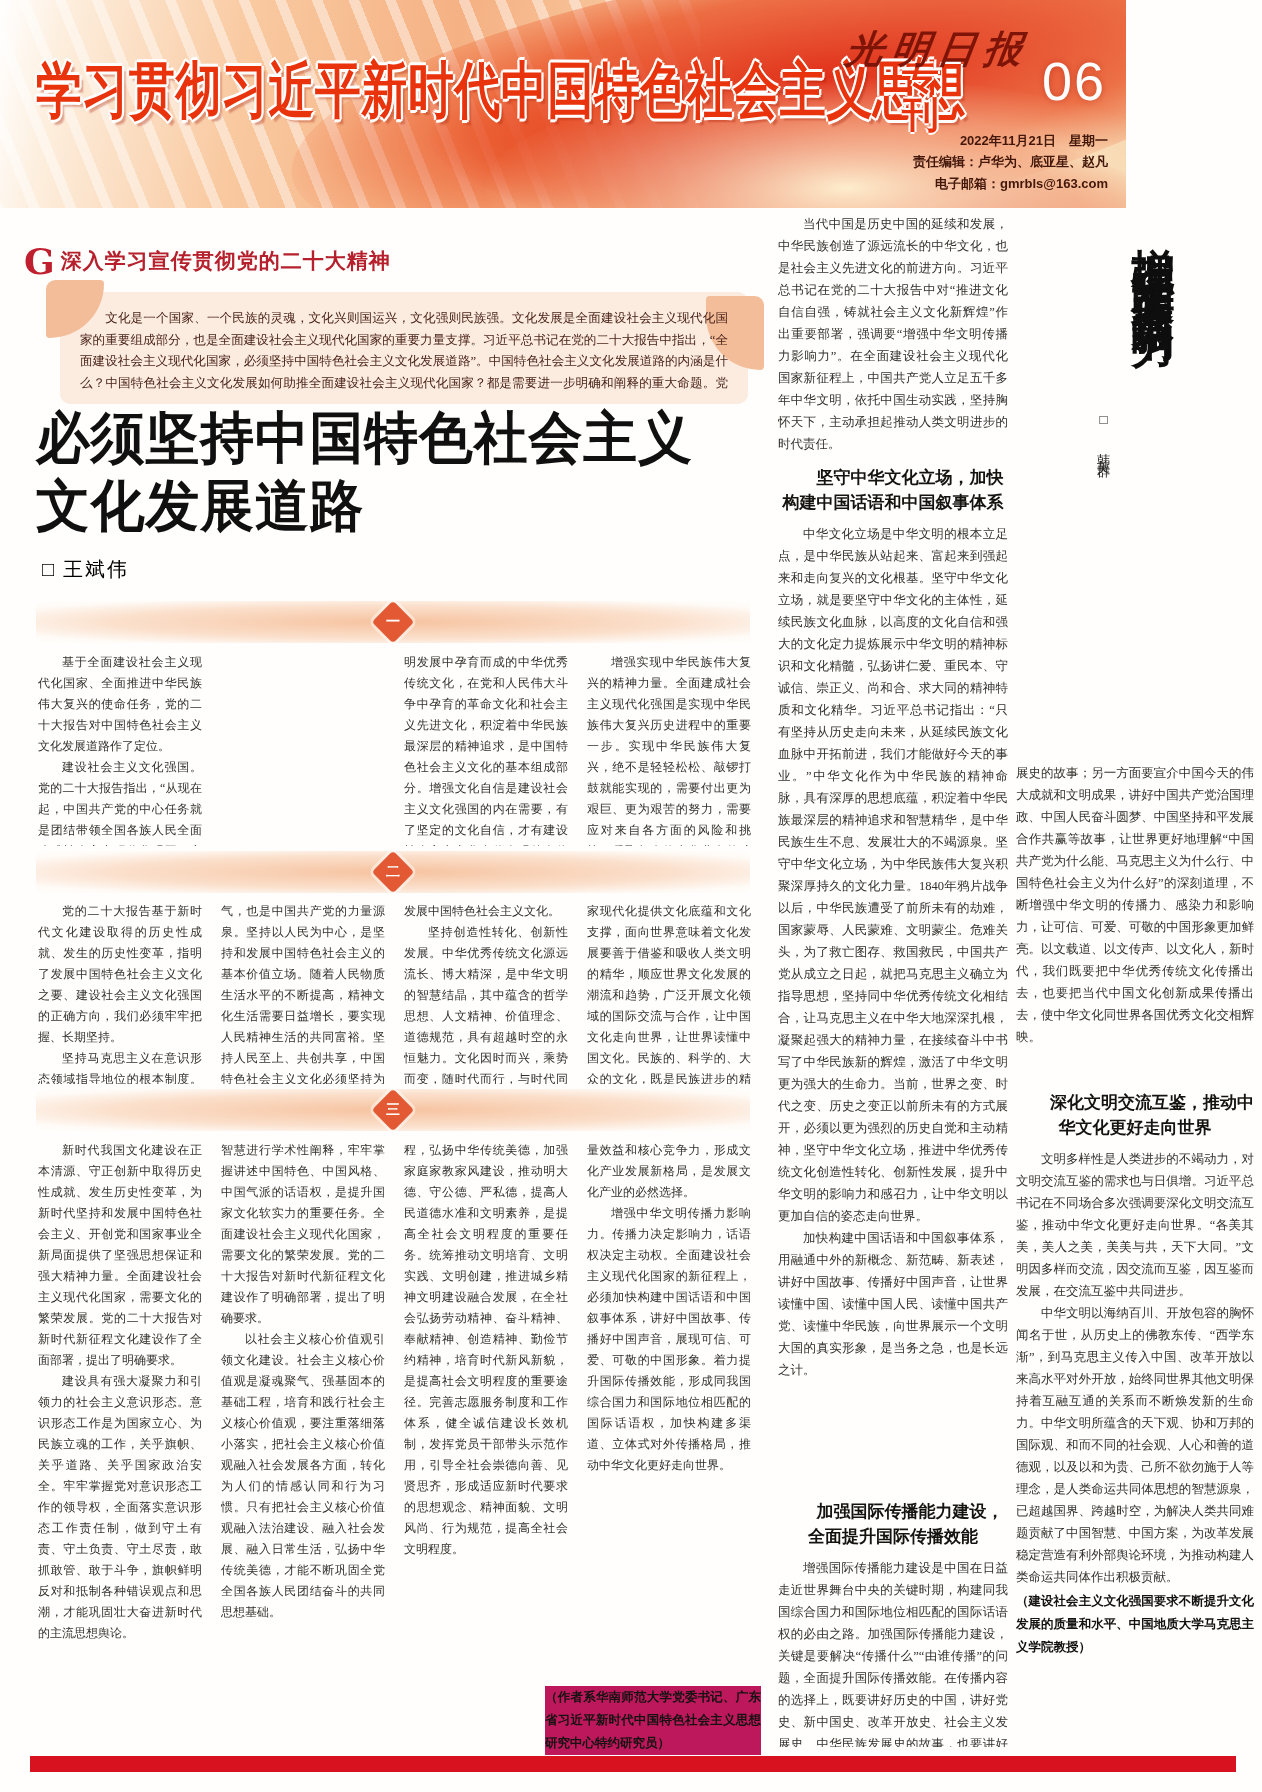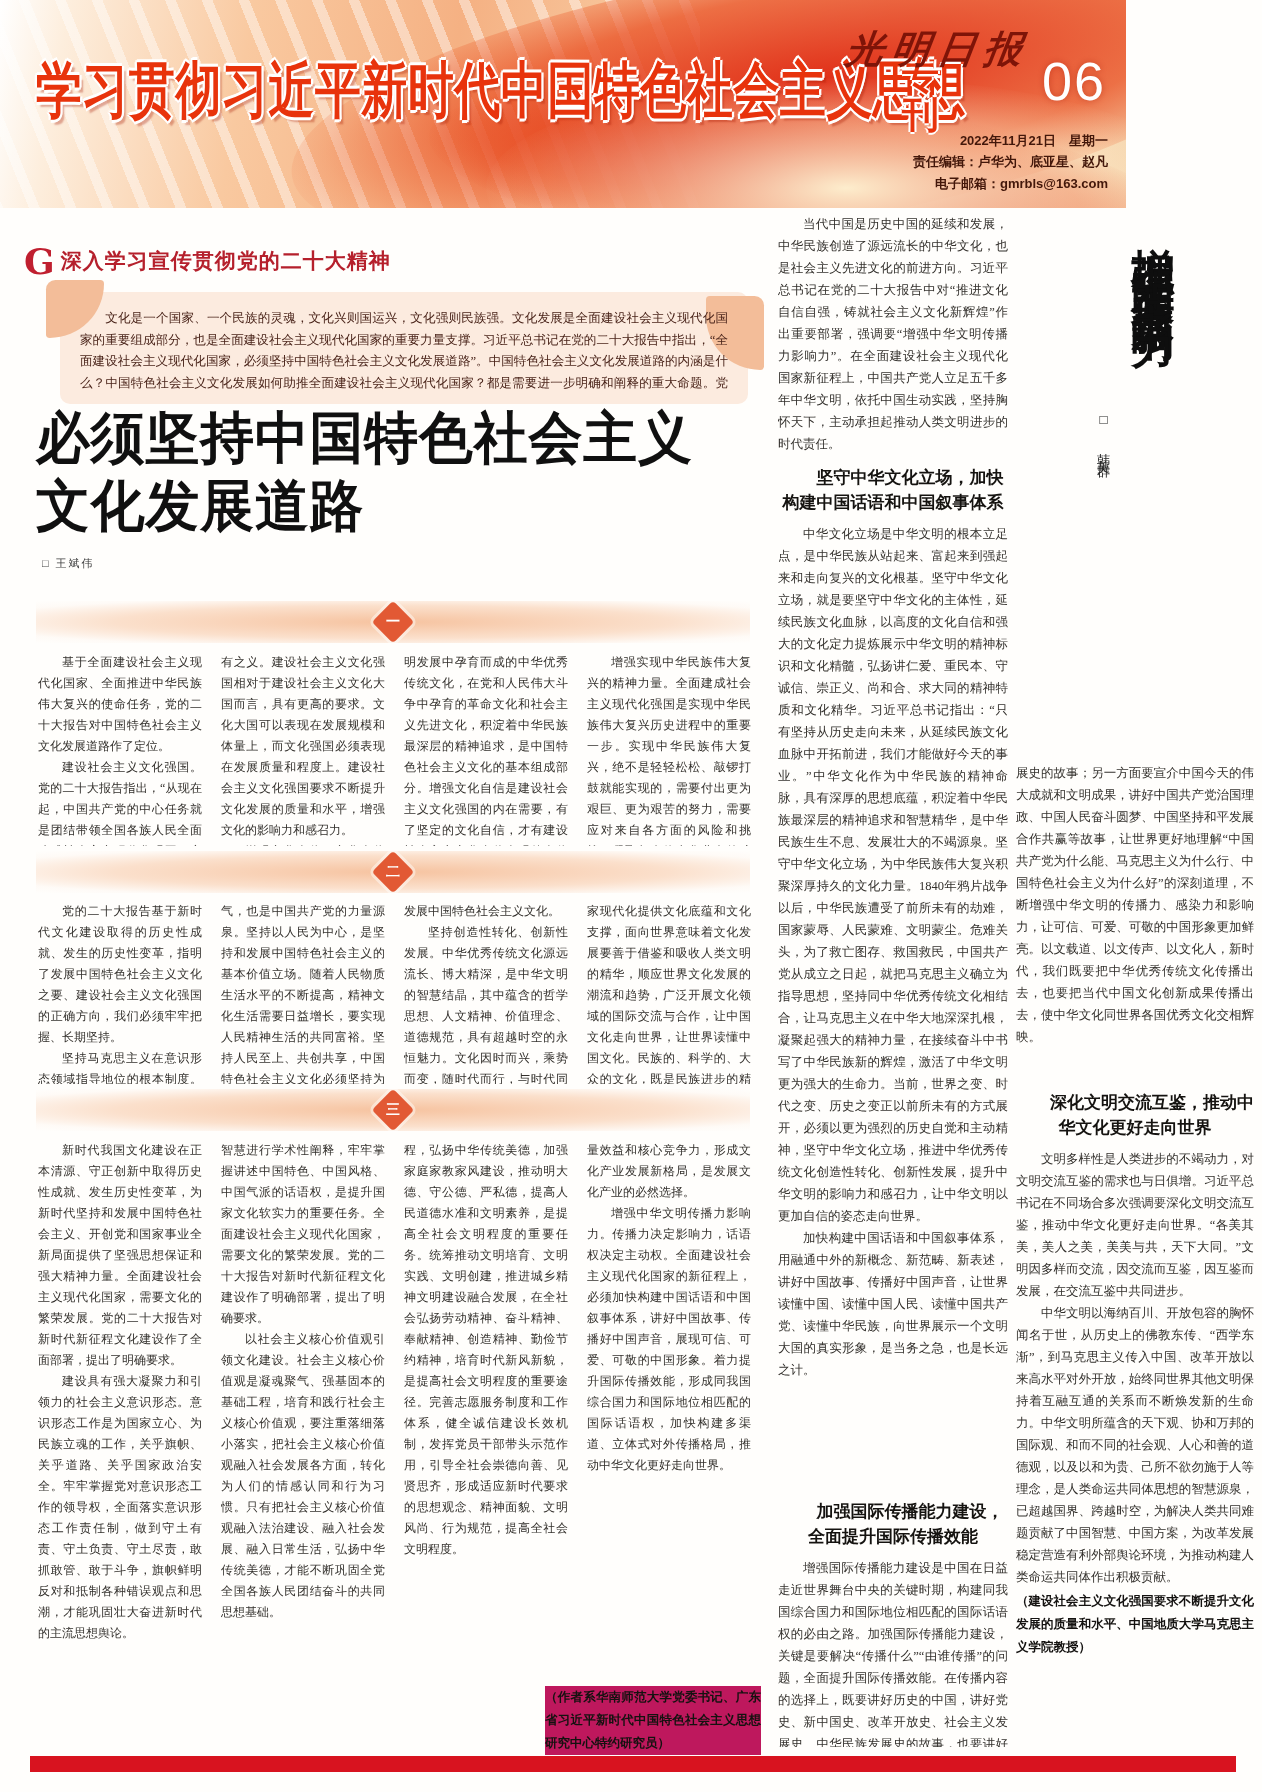--- a/index.html
+++ b/index.html
@@ -39,21 +39,21 @@
   .sumbox{position:absolute;left:60px;top:292px;width:648px;height:82px;background:#fcebdf;border-radius:10px;
     padding:16px 20px 14px 20px;z-index:2;}
   .sumbox::before{content:"";position:absolute;left:-14px;top:-12px;width:58px;height:58px;background:#f3bd99;
     border-radius:10px 4px 58px 4px;z-index:-1;}
   .sumbox::after{content:"";position:absolute;right:-16px;top:4px;width:58px;height:74px;background:#f3bd99;
     border-radius:4px 10px 4px 58px;z-index:-1;}
   .sumbox .inner{font-size:12.6px;line-height:21.5px;text-align:justify;text-indent:2em;color:#4a241a;height:100%;overflow:hidden;}
   
   .headline{position:absolute;left:36px;top:404px;font-weight:900;font-size:56px;line-height:68px;color:#101010;
     font-family:"Liberation Serif","DejaVu Serif",serif;letter-spacing:1px;transform:scaleX(.96);transform-origin:left top;white-space:nowrap;}
-  .byline{position:absolute;left:42px;top:556px;font-size:11px;color:#404040;letter-spacing:2px;}
+  .byline{position:absolute;left:42px;top:556px;font-size:20px;color:#000000;letter-spacing:2px;}
   
   .band{position:absolute;left:36px;width:714px;height:42px;
     background:radial-gradient(ellipse at 50% 50%,#f6c3a0 0%,#fbe0cc 55%,rgba(253,240,230,.25) 85%,rgba(255,255,255,0) 100%);}
   .diamond{position:absolute;left:50%;top:50%;width:30px;height:30px;margin:-15px 0 0 -15px;background:#e25934;
     transform:rotate(45deg);border-radius:4px;box-shadow:0 0 0 3px rgba(255,255,255,.45);}
   .diamond span{position:absolute;left:0;top:0;width:30px;height:30px;transform:rotate(-45deg);
     display:flex;align-items:center;justify-content:center;color:#fff;font-weight:bold;font-size:14px;font-family:"Liberation Sans",sans-serif;}
   
   .mcol{position:absolute;width:164px;overflow:hidden;font-size:12px;line-height:21px;text-align:justify;color:#33302c;}
   .textcol p{margin:0;text-indent:2em;}
@@ -121,24 +121,20 @@
   <div class="band" style="top:1089px">
     <div class="diamond">
         <span>三</span>
       </div>
   </div>
 
   <div class="mcol textcol" style="left:38px;top:652px;height:194px">
       <p>基于全面建设社会主义现代化国家、全面推进中华民族伟大复兴的使命任务，党的二十大报告对中国特色社会主义文化发展道路作了定位。</p>
       <p>建设社会主义文化强国。党的二十大报告指出，“从现在起，中国共产党的中心任务就是团结带领全国各族人民全面建成社会主义现代化强国、实现第二个百年奋斗目标，以中国式现代化全面推进中华民族伟大复兴”。文化的发展程度和水平，表征国家现代化的程度和水平。建设社会主义文化强国是全面建成社会主义现代化国家的题中应</p>
     </div>
-  <div class="mcol textcol" style="left:221px;top:652px;height:194px">
-      <p class="cont">有之义。建设社会主义文化强国相对于建设社会主义文化大国而言，具有更高的要求。文化大国可以表现在发展规模和体量上，而文化强国必须表现在发展质量和程度上。建设社会主义文化强国要求不断提升文化发展的质量和水平，增强文化的影响力和感召力。</p>
-      <p>增强文化自信。文化自信是更基础、更广泛、更深厚的自信，也是一个国家、一个民族发展中最基本、最深沉、最持久的力量。增强文化自信，主要是指对中华优秀传统文化、革命文化、社会主义先进文化的自信。在五千多年文</p>
-    </div>
   <div class="mcol textcol" style="left:404px;top:652px;height:194px">
       <p class="cont">明发展中孕育而成的中华优秀传统文化，在党和人民伟大斗争中孕育的革命文化和社会主义先进文化，积淀着中华民族最深层的精神追求，是中国特色社会主义文化的基本组成部分。增强文化自信是建设社会主义文化强国的内在需要，有了坚定的文化自信，才有建设社会主义文化自信自强的自信心、决心和动力；增强文化自信是坚定道路自信、理论自信、制度自信的内在需要。坚定的文化自信，是道路自信、制度自信的理论基础、力量源泉。</p>
     </div>
   <div class="mcol textcol" style="left:587px;top:652px;height:194px">
       <p>增强实现中华民族伟大复兴的精神力量。全面建成社会主义现代化强国是实现中华民族伟大复兴历史进程中的重要一步。实现中华民族伟大复兴，绝不是轻轻松松、敲锣打鼓就能实现的，需要付出更为艰巨、更为艰苦的努力，需要应对来自各方面的风险和挑战，凝聚起全体中华儿女的磅礴力量，以昂扬向上的精神状态全面推进中华民族伟大复兴。</p>
     </div>
 
   <div class="mcol textcol" style="left:38px;top:901px;height:183px">
       <p>党的二十大报告基于新时代文化建设取得的历史性成就、发生的历史性变革，指明了发展中国特色社会主义文化之要、建设社会主义文化强国的正确方向，我们必须牢牢把握、长期坚持。</p>
       <p>坚持马克思主义在意识形态领域指导地位的根本制度。马克思主义是我们立党立国、兴党兴国的根本指导思想。习近平总书记在党的二十大报告中指出：“中国共产党为什么能，中国特色社会主义为什么好，归根到底是马克思主义行，是中国化时代化的马克思主义行。”以习近平同志为核心的党中央把马克思主义基本原理同中国具体实际相结合、同中华优秀传统文化相结合，不断开辟马克思主义中国化时代化新境界。</p>

